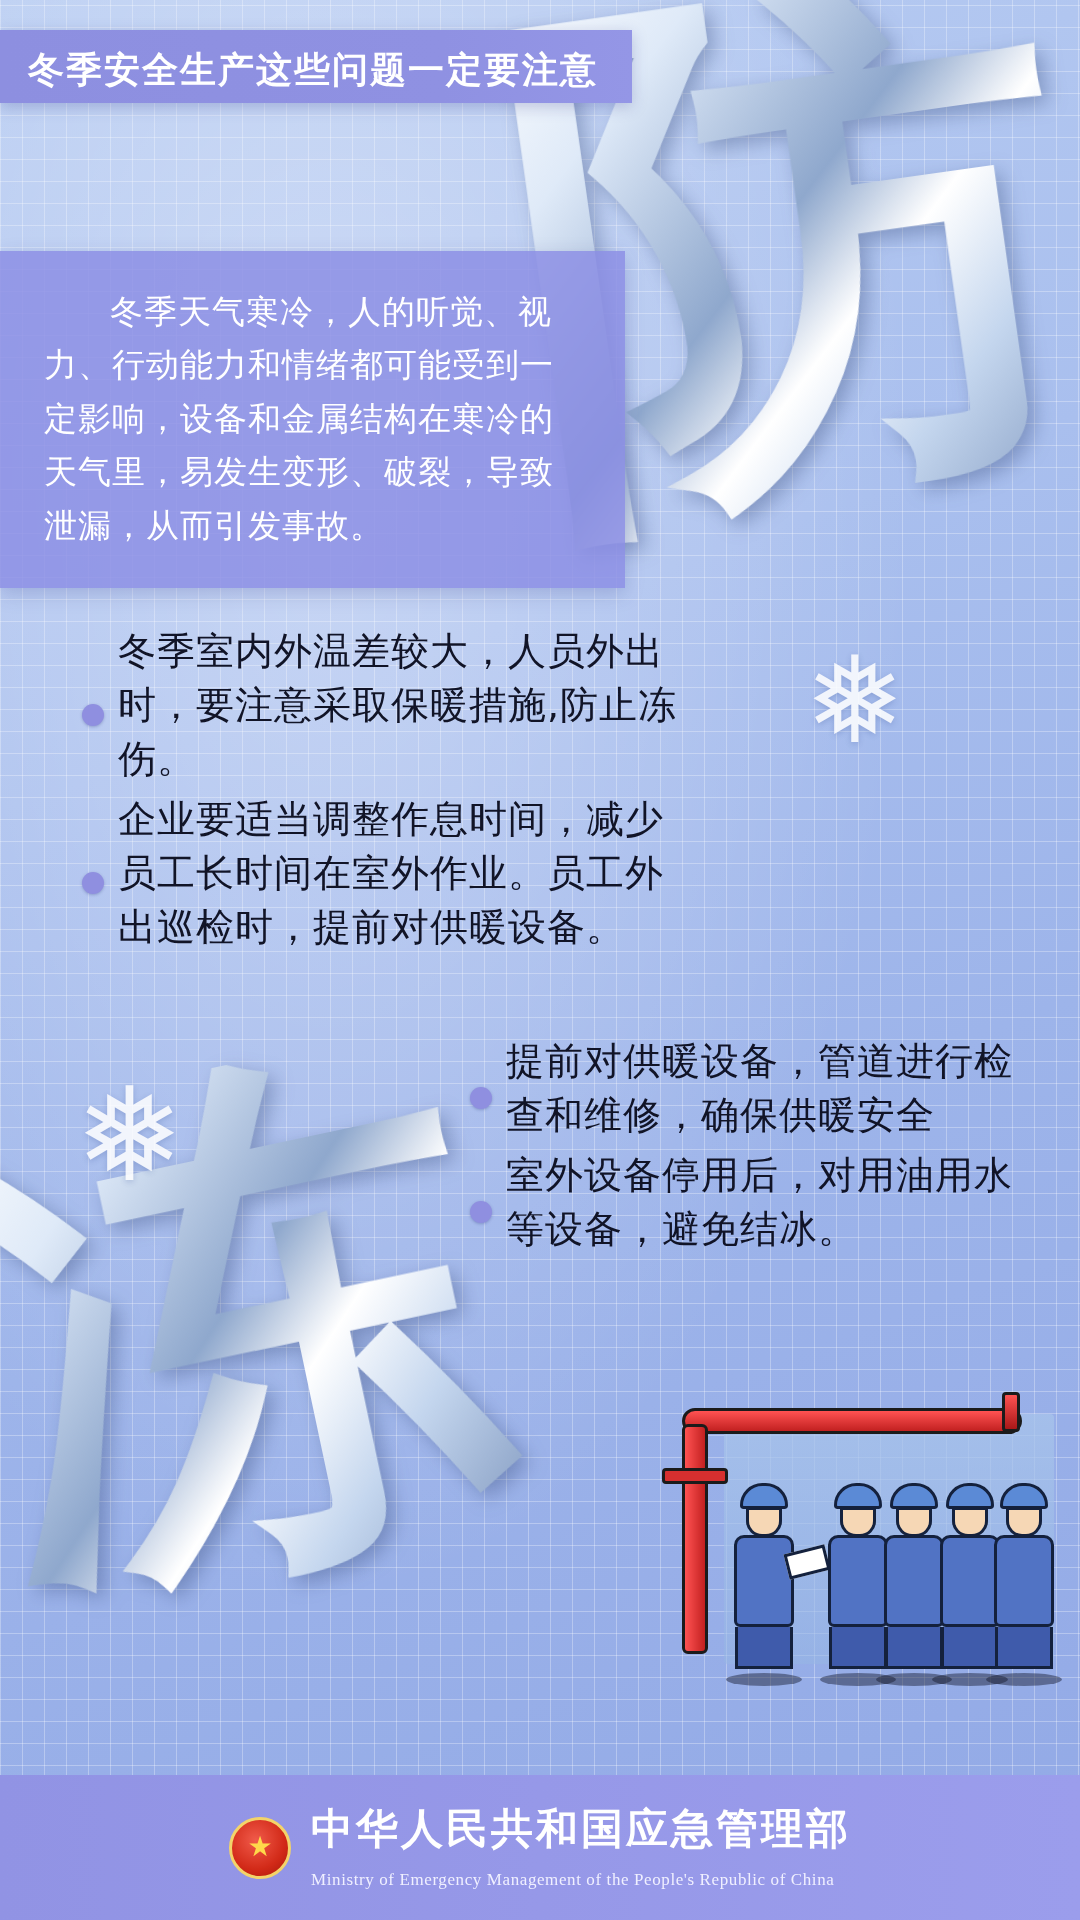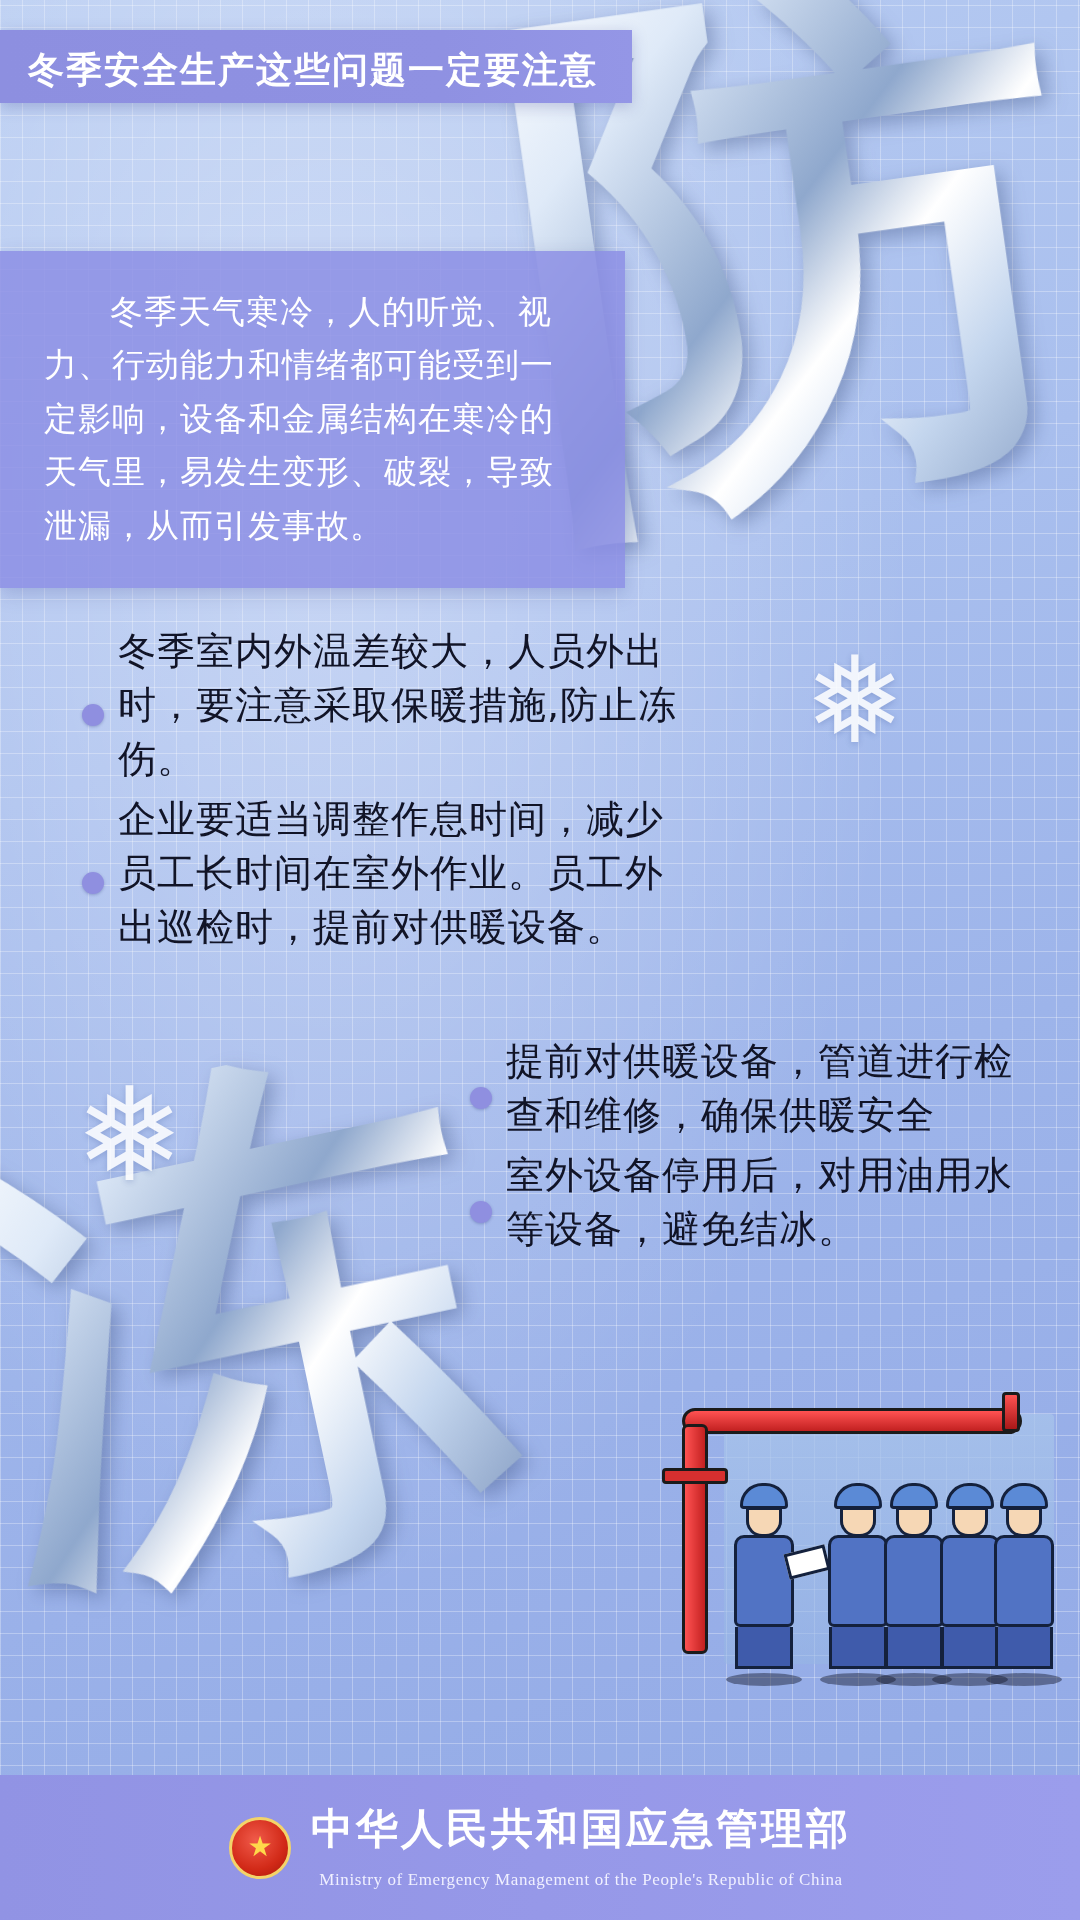--- a/index.html
+++ b/index.html
@@ -308,21 +308,21 @@
     left: 50%;
     top: 50%;
     transform: translate(-50%, -54%);
     color: #ffd94a;
     font-size: 28px;
     line-height: 1;
   }
   .footer-texts {
     display: flex;
     flex-direction: column;
-    align-items: center;
+    align-items: flex-start;
   }
   .footer-cn {
     font-family: "DejaVu Sans", sans-serif;
     font-size: 42px;
     font-weight: 700;
     color: #ffffff;
     letter-spacing: 3px;
     line-height: 1.15;
   }
   .footer-en {

